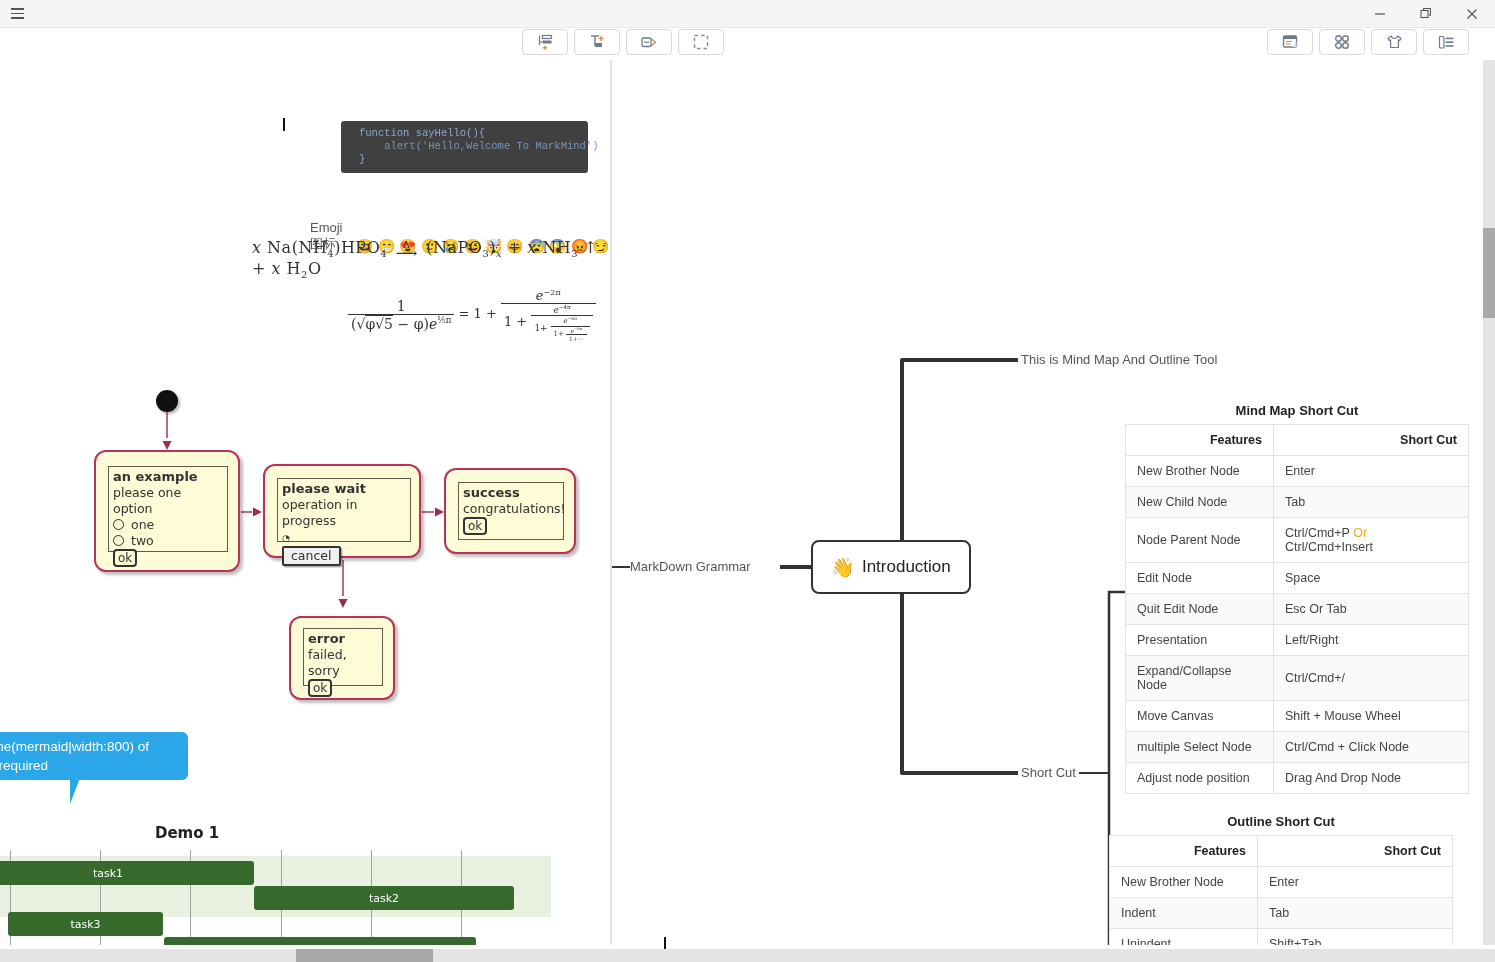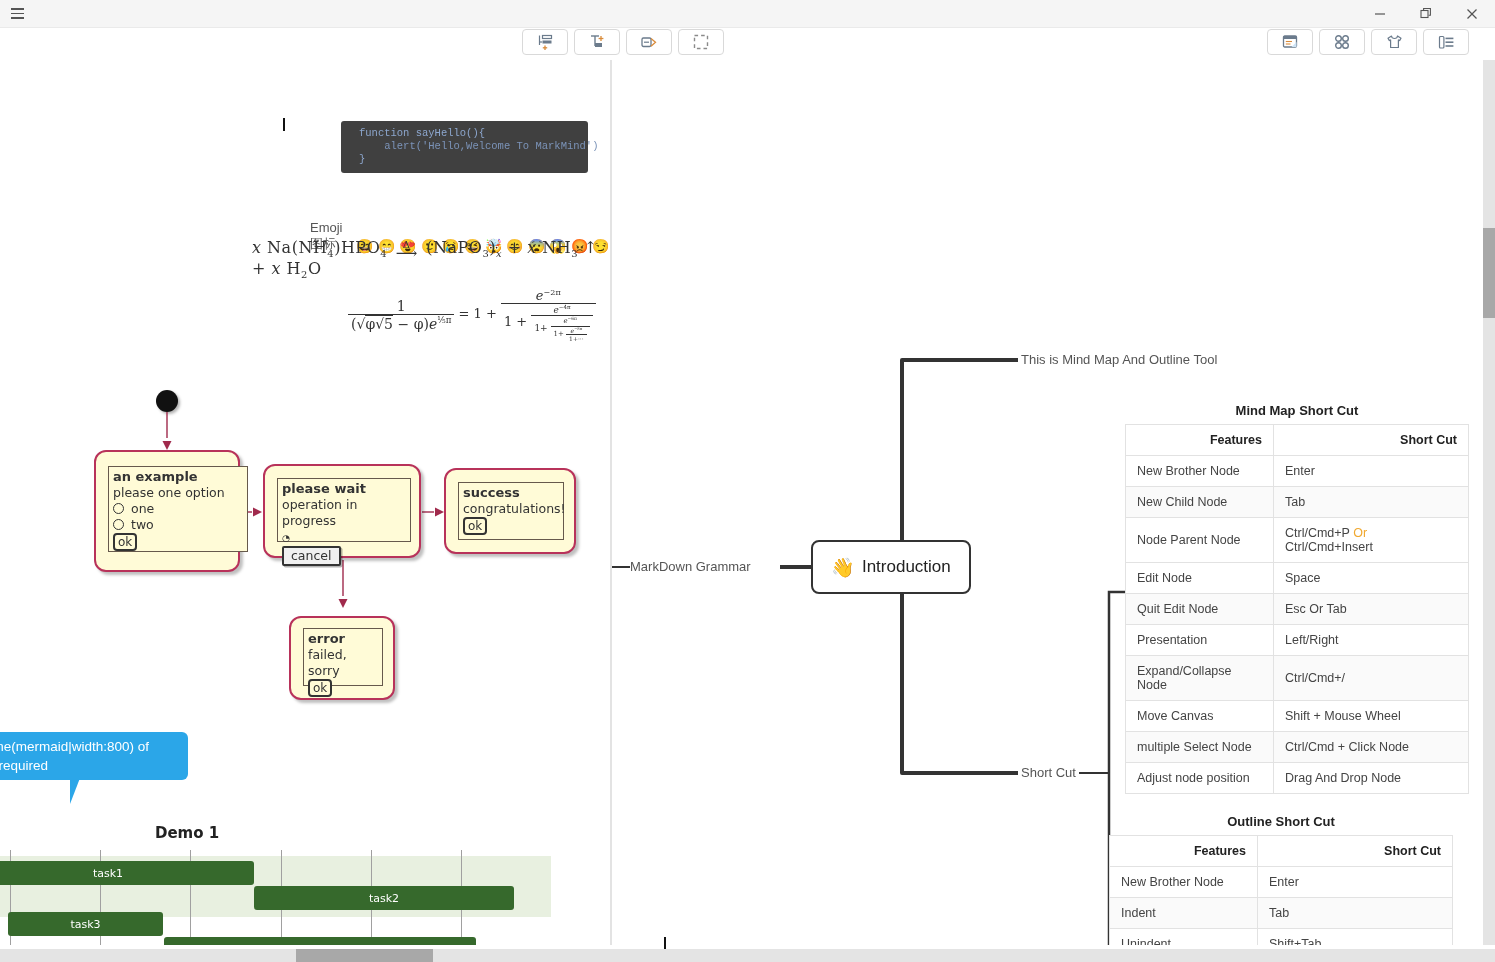--- a/index.html
+++ b/index.html
@@ -381,21 +381,21 @@
     <path d="M167 390 l-4.5 -9 h9 Z" fill="#a02a4c"></path>
     <line x1="241" y1="452" x2="252" y2="452" stroke="#a02a4c" stroke-width="1.4"></line>
     <path d="M262 452 l-9 -4.5 v9 Z" fill="#a02a4c"></path>
     <line x1="422" y1="452" x2="434" y2="452" stroke="#a02a4c" stroke-width="1.4"></line>
     <path d="M444 452 l-9 -4.5 v9 Z" fill="#a02a4c"></path>
     <line x1="343" y1="500" x2="343" y2="536" stroke="#a02a4c" stroke-width="1.4"></line>
     <path d="M343 548 l-4.5 -9 h9 Z" fill="#a02a4c"></path>
   </svg>
 
   <div class="state-box" style="left:94px;top:390px;width:146px;height:122px;">
-    <div class="state-inner" style="left:12px;top:14px;width:140px;height:86px;">
+    <div class="state-inner" style="left:12px;top:14px;width:120px;height:86px;">
       <b>an example</b><br>
       <span>please one option</span><br>
       <span><span class="radio"></span><span>one</span></span><br>
       <span><span class="radio"></span><span>two</span></span><br>
       <span class="okbtn">ok</span>
     </div>
   </div>
 
   <div class="state-box" style="left:263px;top:404px;width:158px;height:94px;">
     <div class="state-inner" style="left:12px;top:12px;width:134px;height:64px;">

